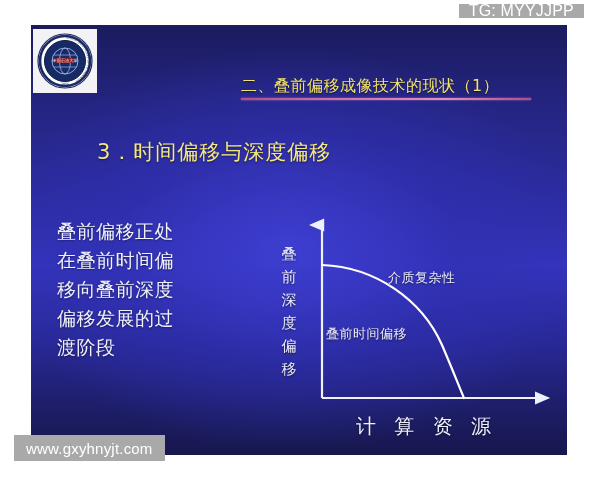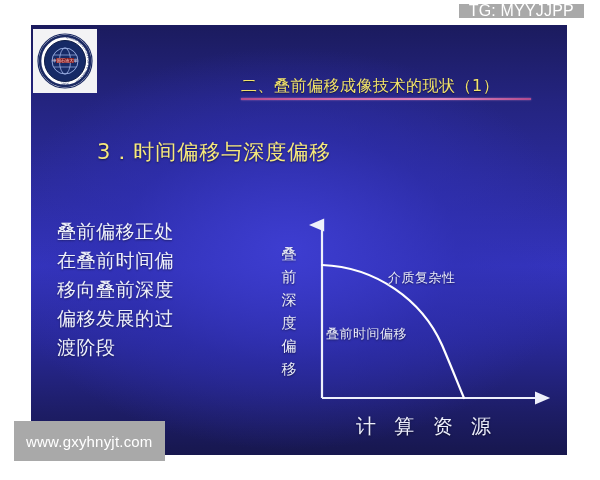--- a/index.html
+++ b/index.html
@@ -146,21 +146,21 @@
     right: 16px;
     top: 4px;
     height: 14px;
     padding: 0 10px;
     font-size: 16px;
     letter-spacing: 0.2px;
   }
   #watermark-bottom {
     left: 14px;
     bottom: 19px;
-    height: 40px;
+    height: 26px;
     padding: 0 12px;
     font-size: 15px;
     letter-spacing: 0.2px;
   }
 </style>
 </head>
 <body>
 
 <div id="slide">
 

